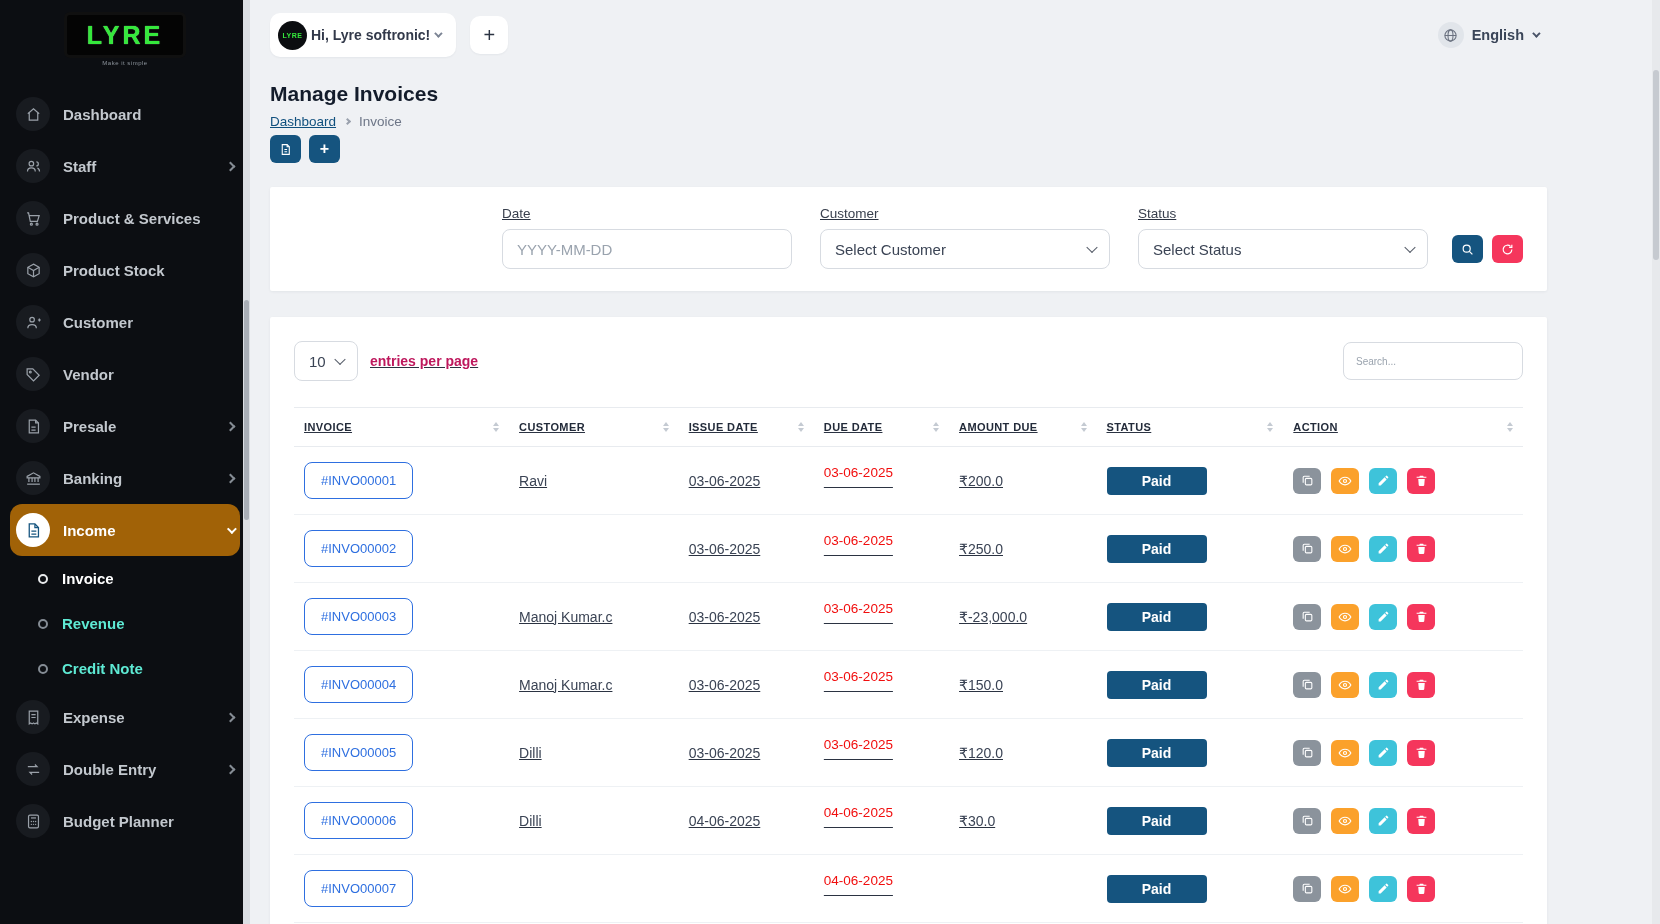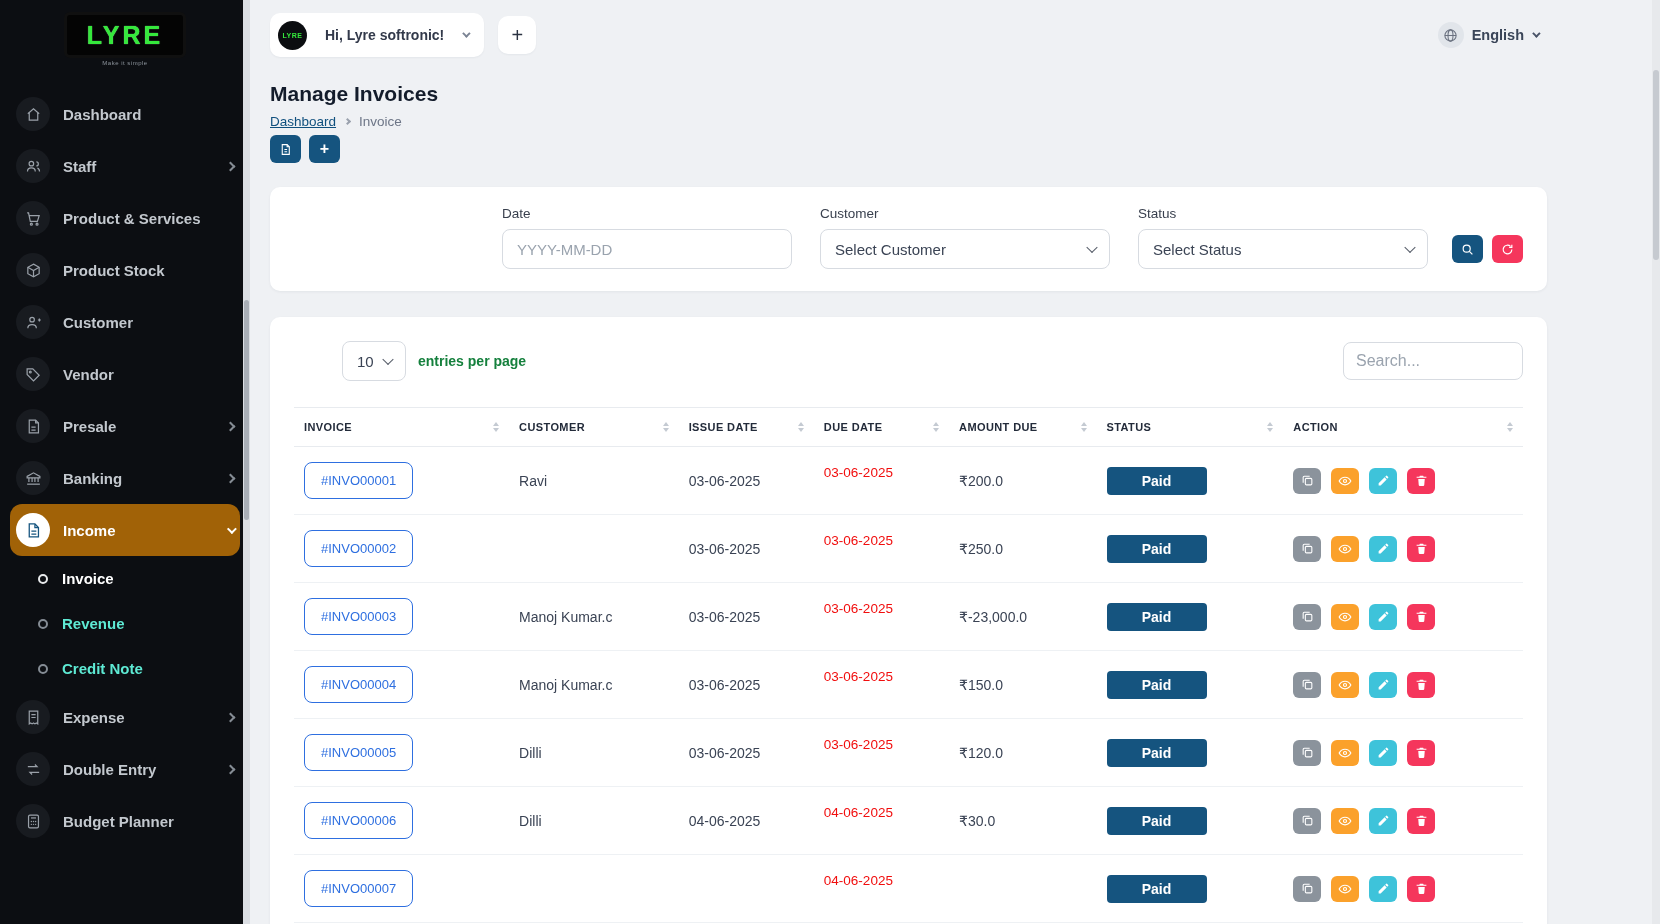--- a/index.html
+++ b/index.html
@@ -42,21 +42,21 @@
   .chev { display:inline-block; width:7px; height:7px; border-right:2px solid currentColor; border-bottom:2px solid currentColor; }
   .chev.r { transform:rotate(-45deg); }
   .chev.d { transform:rotate(45deg) translateY(-2px); }
   
   .main { flex:1; position:relative; }
   .page-scroll { position:absolute; right:0; top:0; bottom:0; width:8px; background:#e7e9ec; }
   .page-scroll .thumb { position:absolute; top:70px; height:190px; left:1px; right:1px; border-radius:4px; background:#c6cad0; }
   .topbar { height:70px; display:flex; align-items:center; padding:0 122px 0 20px; gap:14px; }
   .user-pill {
     background:#ffffff; border-radius:10px; height:44px; display:flex; align-items:center;
-    gap:18px; padding:0 16px 0 8px; box-shadow:0 1px 2px rgba(20,30,50,.05); cursor:pointer;
+    gap:4px; padding:0 16px 0 8px; box-shadow:0 1px 2px rgba(20,30,50,.05); cursor:pointer;
   }
   .avatar { width:29px; height:29px; border-radius:50%; background:#0b0d10; display:flex; align-items:center; justify-content:center; color:#35e83c; font-size:7px; font-weight:900; letter-spacing:.5px; }
   .user-pill .greet { font-size:14px; font-weight:600; color:#32394a; }
   .user-pill .chev { color:#7c8494; width:6px; height:6px; }
   .plus-btn { width:38px; height:38px; background:#ffffff; border:none; border-radius:10px; box-shadow:0 1px 2px rgba(20,30,50,.05); font-size:20px; color:#2b3342; cursor:pointer; display:flex; align-items:center; justify-content:center; }
   .lang { margin-left:auto; display:flex; align-items:center; gap:8px; cursor:pointer; }
   .globe { width:26px; height:26px; border-radius:50%; background:#e1e5ea; display:flex; align-items:center; justify-content:center; color:#6b7280; }
   .lang-label { font-size:14.5px; font-weight:600; color:#3a4558; }
   .lang .chev { color:#4a5468; width:6px; height:6px; }
   .content { padding:12px 113px 0 20px; }
@@ -64,43 +64,43 @@
   .page-title { font-size:21px; font-weight:700; color:#131c2b; }
   .breadcrumb { display:flex; align-items:center; gap:9px; margin-top:8px; }
   .bc-link { font-size:13.5px; color:#10507e; text-decoration:underline; cursor:pointer; }
   .breadcrumb .chev { width:5px; height:5px; color:#9aa1ad; }
   .bc-current { font-size:13.5px; color:#6d7687; }
   .head-actions { display:flex; gap:8px; margin-top:6px; }
   .sq-btn { width:31px; height:28px; border:none; border-radius:6px; background:#15547f; color:#ffffff; display:flex; align-items:center; justify-content:center; cursor:pointer; }
   .sq-btn.pink { background:#f5365c; }
   .sq-btn .plus-glyph { font-size:16px; font-weight:700; line-height:1; }
   
-  .card { background:#ffffff; border-radius:10px; box-shadow:0 1px 3px rgba(25,35,55,.06); }
+  .card { background:#ffffff; border-radius:2px; box-shadow:0 1px 3px rgba(25,35,55,.06);text-decoration:underline; }
   .filter-card { margin-top:24px; height:104px; display:flex; align-items:flex-end; justify-content:flex-end; gap:28px; padding:0 24px 22px 24px; }
   .field { width:290px; }
   .field label { display:block; font-size:13.5px; color:#39404e; margin-bottom:8px; }
   .field input, .field select, .entries select {
     width:100%; height:40px; border:1px solid #d7dbe1; border-radius:8px; padding:0 14px;
     font-size:15px; color:#3a4354; background:#ffffff; outline:none;
     font-family:"Liberation Sans","DejaVu Sans",sans-serif;
   }
   .field input::placeholder { color:#9aa3ae; }
   .selwrap { position:relative; }
   .selwrap select { appearance:none; -webkit-appearance:none; padding-right:30px; cursor:pointer; }
   .selwrap::after { content:""; position:absolute; right:14px; top:50%; width:7px; height:7px;
     border-right:1.8px solid #555c68; border-bottom:1.8px solid #555c68; transform:translateY(-70%) rotate(45deg); pointer-events:none; }
   .filter-btns { display:flex; gap:9px; margin-left:-4px; padding-bottom:6px; }
   
   .table-card { margin-top:26px; padding:24px 24px 8px 24px; min-height:640px; }
   .table-controls { display:flex; align-items:center; }
-  .entries { display:flex; align-items:center; gap:12px;margin-left:48px; }
+  .entries { display:flex; align-items:center; gap:12px; }
   .entries .selwrap { width:64px; }
-  .entries-label { font-size:14px; font-weight:600; color:#15803d; }
+  .entries-label { font-size:14px; font-weight:600; color:#be185d; }
   .search-box { margin-left:auto; }
-  .search-box input { width:180px; height:38px; border:1px solid #d7dbe1; border-radius:8px; padding:0 12px; font-size:16px; outline:none; font-family:"Liberation Sans","DejaVu Sans",sans-serif; }
+  .search-box input { width:180px; height:38px; border:1px solid #d7dbe1; border-radius:8px; padding:0 12px; font-size:10px; outline:none; font-family:"Liberation Sans","DejaVu Sans",sans-serif; }
   .search-box input::placeholder { color:#9aa3ae; }
   table { width:100%; border-collapse:collapse; margin-top:26px; }
   thead th { border-top:1px solid #e8ebef; border-bottom:1px solid #e8ebef; padding:13px 10px; text-align:left; }
   .th-in { display:flex; align-items:center; justify-content:space-between; }
   .th-label { font-size:11px; font-weight:700; letter-spacing:.4px; color:#232b3a; }
   .sort { display:inline-flex; flex-direction:column; gap:2px; margin-left:8px; cursor:pointer; }
   .sort i { display:block; width:0; height:0; border-left:3.5px solid transparent; border-right:3.5px solid transparent; }
   .sort .up { border-bottom:4px solid #c4cad2; }
   .sort .dn { border-top:4px solid #c4cad2; }
   tbody td { padding:15px 10px; border-bottom:1px solid #eef1f4; font-size:14px; color:#3a4354; vertical-align:middle; height:68px; }

